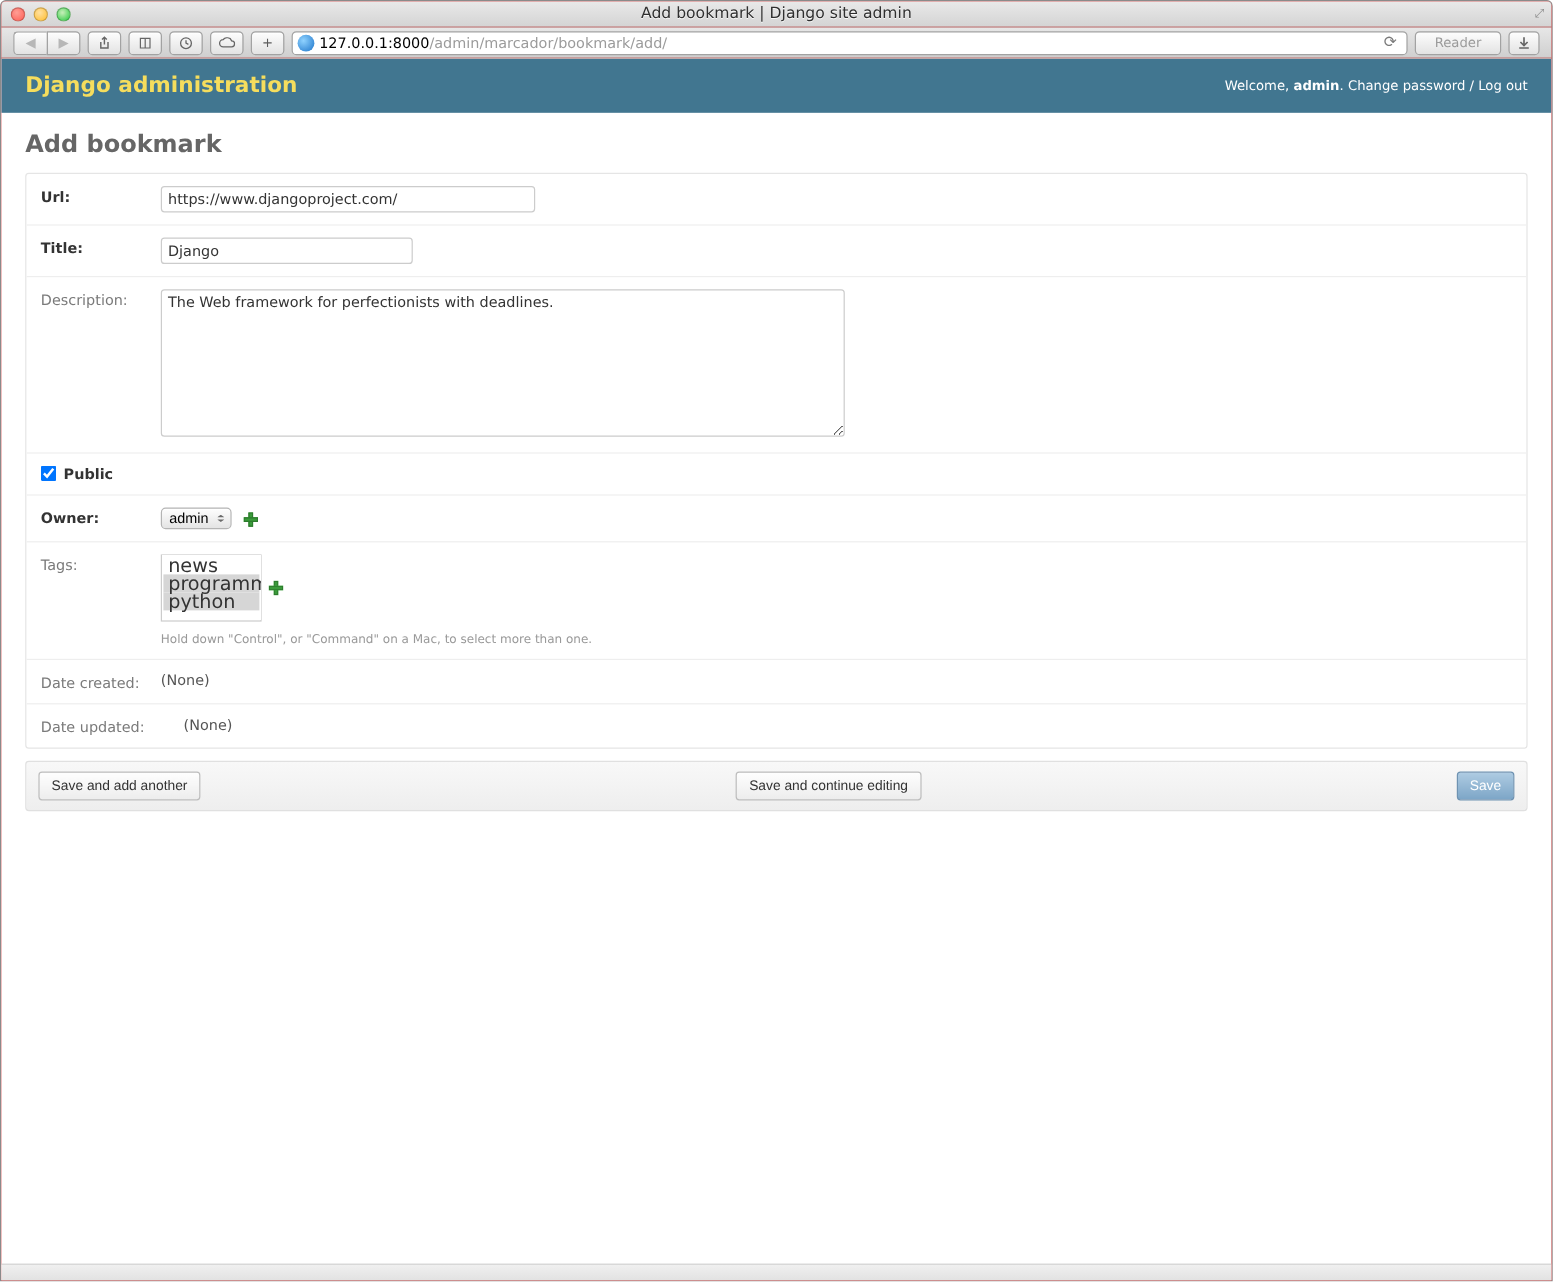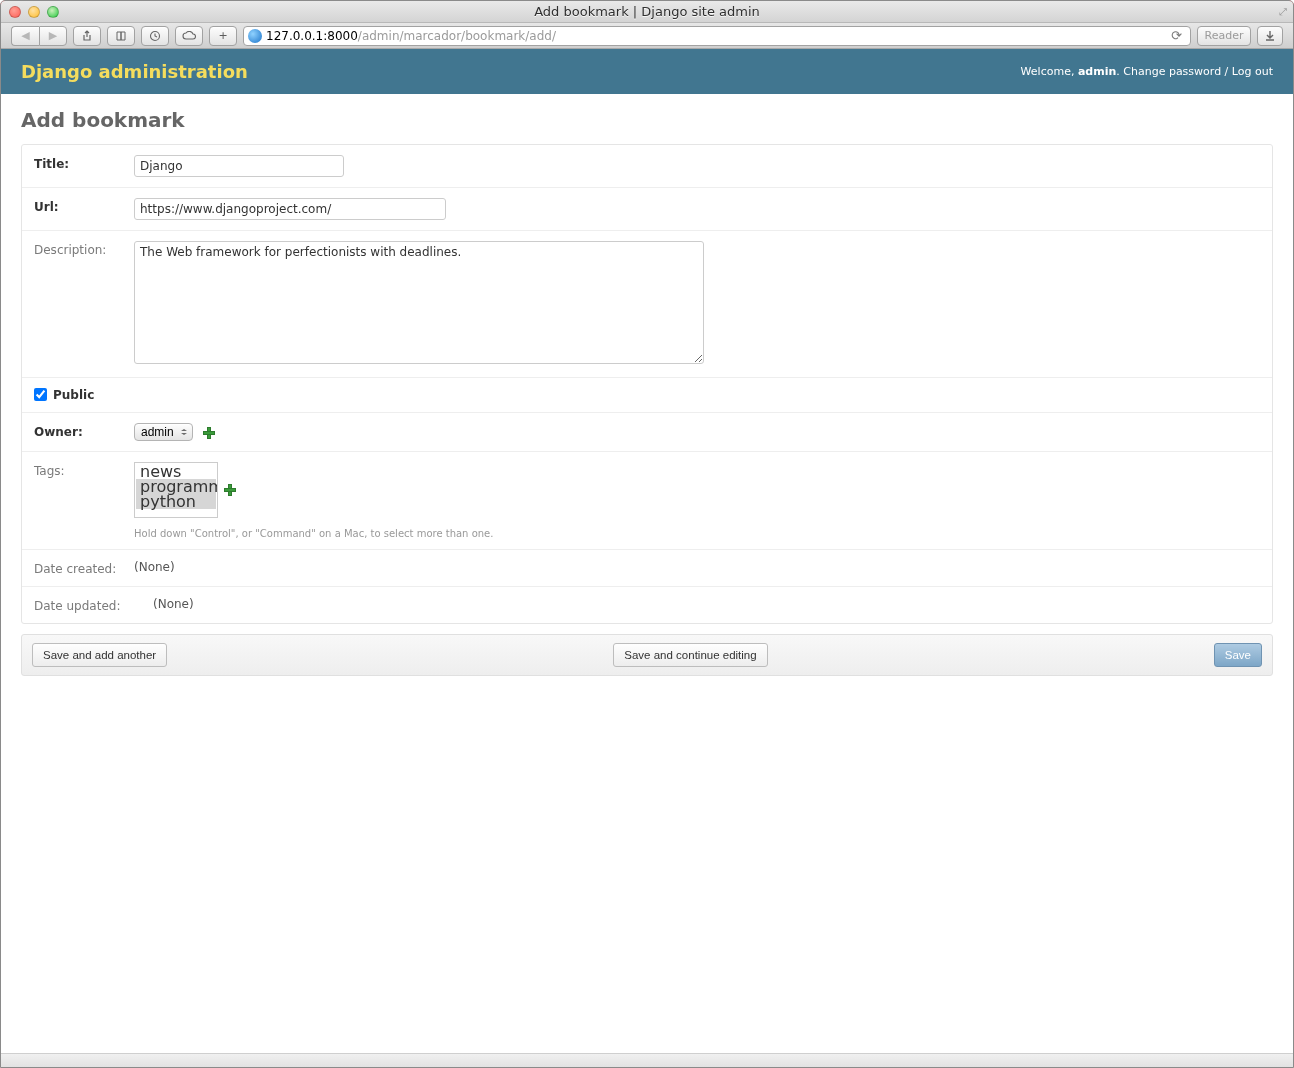--- a/index.html
+++ b/index.html
@@ -94,21 +94,21 @@
 .sf-favicon {
   width: 14px; height: 14px; border-radius: 50%;
   background: radial-gradient(circle at 35% 35%, #8fd2ff, #1b73c9);
   margin-right: 4px;
   flex-shrink: 0;
 }
 .sf-url { font-size: 12px; color: #000; white-space: nowrap; }
 .sf-url .grey { color: #9b9b9b; }
 .sf-reload { margin-left: auto; color:#7a7a7a; font-size:13px; padding:0 4px;}
 .sf-reader {
-  height: 20px; width:54px; font-size:11px; color:#9b9b9b;
+  height: 20px; width:72px; font-size:11px; color:#9b9b9b;
   background: linear-gradient(#fdfdfd,#e3e3e3);
   border:1px solid #a2a2a2; border-radius:4px;
   display:flex; align-items:center; justify-content:center;
 }
 .sf-dl {
   height:20px; width:26px; font-size:13px; color:#6b6b6b;
   background: linear-gradient(#fdfdfd,#e3e3e3);
   border:1px solid #a2a2a2; border-radius:4px;
   display:flex; align-items:center; justify-content:center;
 }
@@ -346,30 +346,30 @@
       </div>
     </div>
 
 
     <div class="dj-content">
       <h1 class="page-title">Add bookmark</h1>
 
       <div class="module">
 
         <div class="form-row">
+          <label>Url:</label>
+          <div class="fr-body">
+            <input type="text" class="inp-url" value="https://www.djangoproject.com/" style="">
+          </div>
+        </div>
+
+        <div class="form-row">
           <label>Title:</label>
           <div class="fr-body">
             <input type="text" class="inp-title" value="Django" style="">
-          </div>
-        </div>
-
-        <div class="form-row">
-          <label>Url:</label>
-          <div class="fr-body">
-            <input type="text" class="inp-url" value="https://www.djangoproject.com/" style="">
           </div>
         </div>
 
         <div class="form-row">
           <label class="soft">Description:</label>
           <div class="fr-body">
             <textarea class="inp-desc" style="">The Web framework for perfectionists with deadlines.</textarea>
           </div>
         </div>
 

